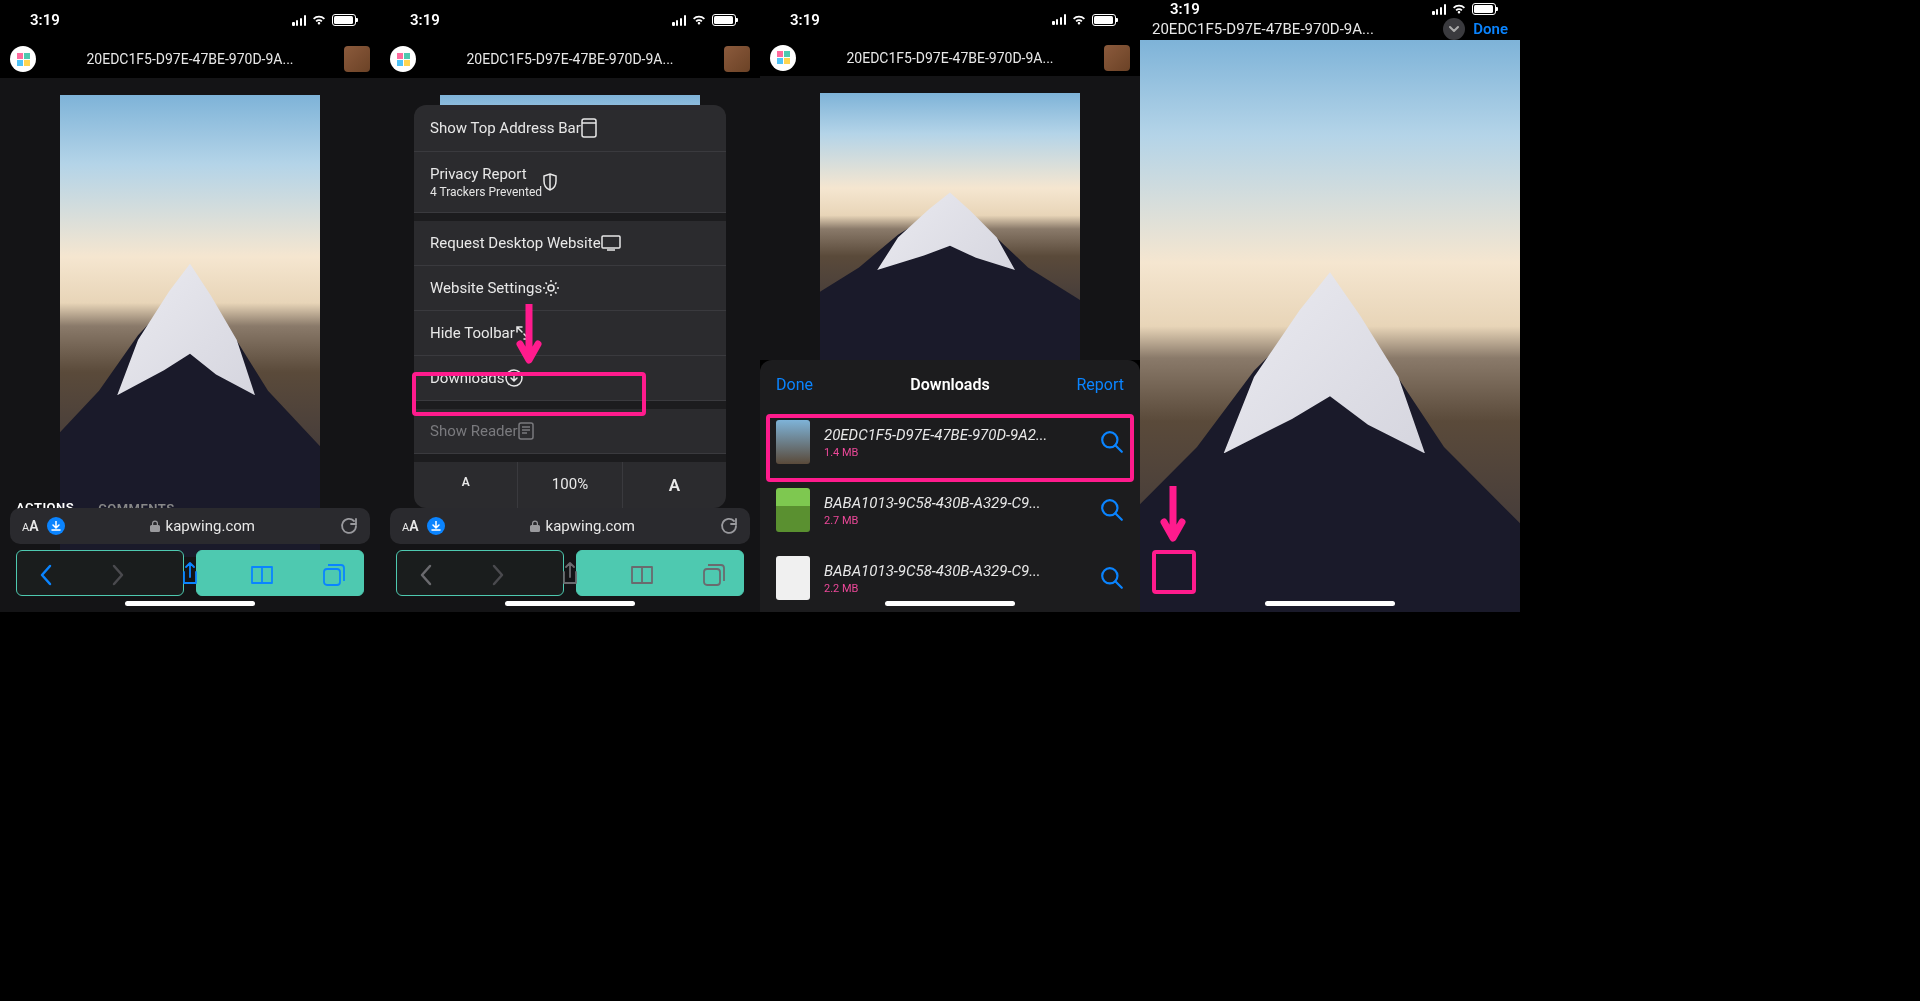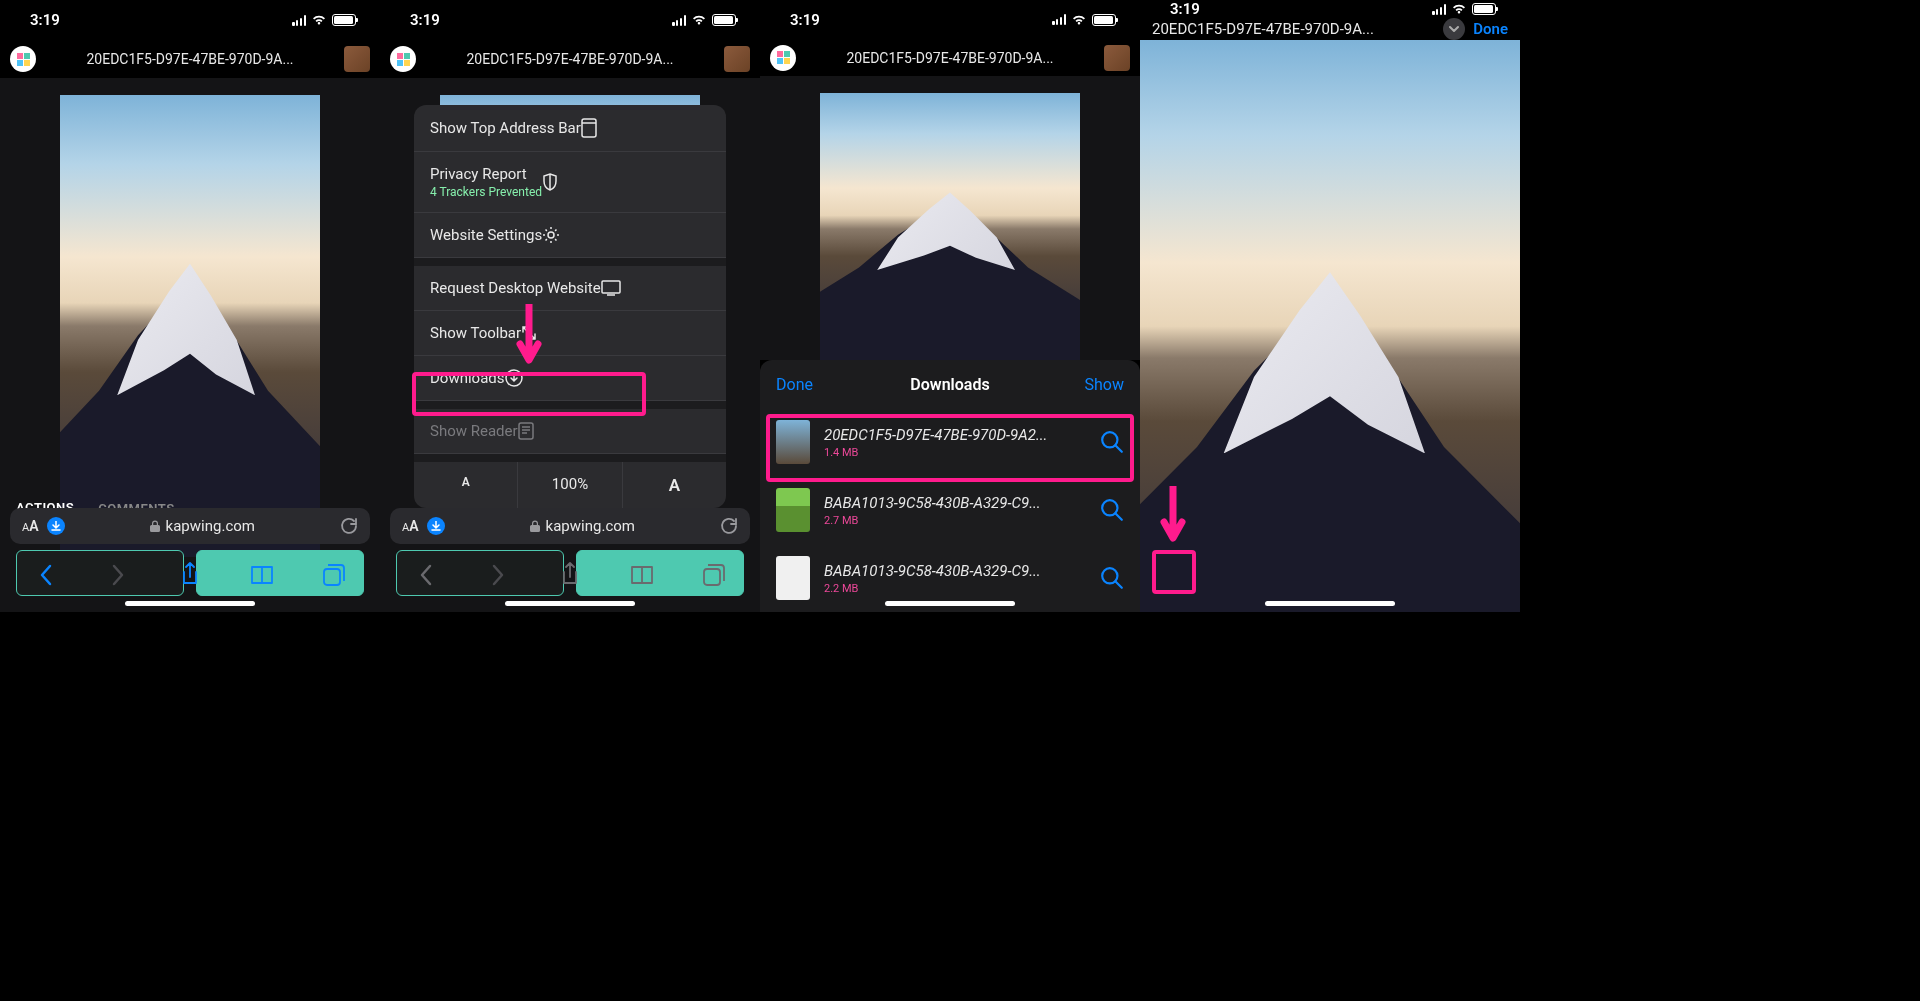--- a/index.html
+++ b/index.html
@@ -82,21 +82,21 @@
   .safari-bar{ position:absolute; left:0; right:0; bottom:0; height:60px; display:flex; justify-content:space-around; align-items:center; padding:0 10px 14px;}
   .safari-bar .home-ind{position:absolute; bottom:6px; left:50%; transform:translateX(-50%); width:130px; height:5px; background:#fff; border-radius:3px;}
   .icon-btn{ width:34px; height:34px; display:flex; align-items:center; justify-content:center;}
   
   .hl{ position:absolute; border:4px solid #ff1b8d; border-radius:4px; pointer-events:none;}
   .arrow{ position:absolute; pointer-events:none;}
   
   .menu{ position:absolute; left:34px; right:34px; bottom:104px; background:#2b2b2e; border-radius:12px; overflow:hidden; font-size:15px;}
   .menu-item{ display:flex; align-items:center; justify-content:flex-start; padding:13px 16px; border-bottom:1px solid #3a3a3e; color:#e8e8e8;}
   .menu-item.disabled{ color:#7a7a7e;}
-  .menu-item .sub{ font-size:12px; color:#86efac; margin-top:2px;}
+  .menu-item .sub{ font-size:12px; color:#e5e5e5; margin-top:2px;}
   .menu-item:last-child{border-bottom:none;}
   .menu-zoom{ display:flex; border-top:8px solid #1c1c1e;}
   .menu-zoom > div{ flex:1; text-align:center; padding:13px 0; border-right:1px solid #3a3a3e; color:#e8e8e8;}
   .menu-zoom > div:last-child{border-right:none;}
   .menu-zoom .small{font-size:12px;font-weight:600}
   .menu-zoom .big{font-size:17px;font-weight:600}
   
   .dl-header{ height:48px; display:flex; align-items:center; justify-content:space-between; padding:0 16px; font-size:16px;}
   .dl-header .center{ position:absolute; left:0; right:0; text-align:center; font-weight:600; font-size:16px;}
   .dl-link{ color:#0a84ff; z-index:1;}
@@ -273,36 +273,36 @@
     <div class="menu-item">
       <div>
         <div>Privacy Report</div>
         <div class="sub">4 Trackers Prevented</div>
       </div>
       <svg width="16" height="18" viewBox="0 0 16 18" fill="none" stroke="#e8e8e8" stroke-width="1.5">
           <path d="M8 1l6 2v5c0 5-3 8-6 9-3-1-6-4-6-9V3z"></path>
           <path d="M8 1v16"></path>
         </svg>
     </div>
+    <div class="menu-item" style="border-top:8px solid #1c1c1e">
+      <span>Request Desktop Website</span>
+      <svg width="20" height="16" viewBox="0 0 20 16" fill="none" stroke="#e8e8e8" stroke-width="1.5">
+          <rect x="1" y="1" width="18" height="12" rx="1"></rect>
+          <line x1="6" y1="15" x2="14" y2="15"></line>
+        </svg>
+    </div>
     <div class="menu-item">
       <span>Website Settings</span>
       <svg width="18" height="18" viewBox="0 0 18 18" fill="none" stroke="#e8e8e8" stroke-width="1.5">
           <circle cx="9" cy="9" r="3"></circle>
           <path d="M9 1v2M9 15v2M1 9h2M15 9h2M3.5 3.5l1.4 1.4M13.1 13.1l1.4 1.4M3.5 14.5l1.4-1.4M13.1 4.9l1.4-1.4"></path>
         </svg>
     </div>
-    <div class="menu-item" style="border-top:8px solid #1c1c1e">
-      <span>Request Desktop Website</span>
-      <svg width="20" height="16" viewBox="0 0 20 16" fill="none" stroke="#e8e8e8" stroke-width="1.5">
-          <rect x="1" y="1" width="18" height="12" rx="1"></rect>
-          <line x1="6" y1="15" x2="14" y2="15"></line>
-        </svg>
-    </div>
     <div class="menu-item">
-      <span>Show Toolbar</span>
+      <span>Hide Toolbar</span>
       <svg width="16" height="16" viewBox="0 0 16 16" fill="none" stroke="#e8e8e8" stroke-width="1.5" stroke-linecap="round">
           <path d="M2 7V2h5M14 9v5H9M2 2l5 5M14 14l-5-5"></path>
         </svg>
     </div>
     <div class="menu-item">
       <span>Downloads</span>
       <svg width="18" height="18" viewBox="0 0 18 18" fill="none" stroke="#e8e8e8" stroke-width="1.5" stroke-linecap="round">
           <circle cx="9" cy="9" r="8"></circle>
           <path d="M9 5v6M6 9l3 3 3-3"></path>
         </svg>
@@ -412,21 +412,21 @@
   <div style="height:290px; background:#141416; position:relative;">
     <div class="mountain-wrap" style="top:17px;height:272px">
         <div class="mountain"></div>
       </div>
   </div>
 
   <div style="flex:1; background:#1c1c1e; border-radius:12px 12px 0 0; position:relative">
     <div class="dl-header">
       <span class="dl-link">Done</span>
       <span class="center">Downloads</span>
-      <span class="dl-link">Show</span>
+      <span class="dl-link">Report</span>
     </div>
     <div class="dl-list">
       <div class="dl-item">
         <div class="dl-thumb m"></div>
         <div class="dl-info">
           <div class="dl-name">20EDC1F5-D97E-47BE-970D-9A2...</div>
           <div class="dl-size">1.4 MB</div>
         </div>
         <svg class="dl-mag" width="22" height="22" viewBox="0 0 22 22" fill="none" stroke="#0a84ff" stroke-width="2" stroke-linecap="round">
             <circle cx="9" cy="9" r="7"></circle>

